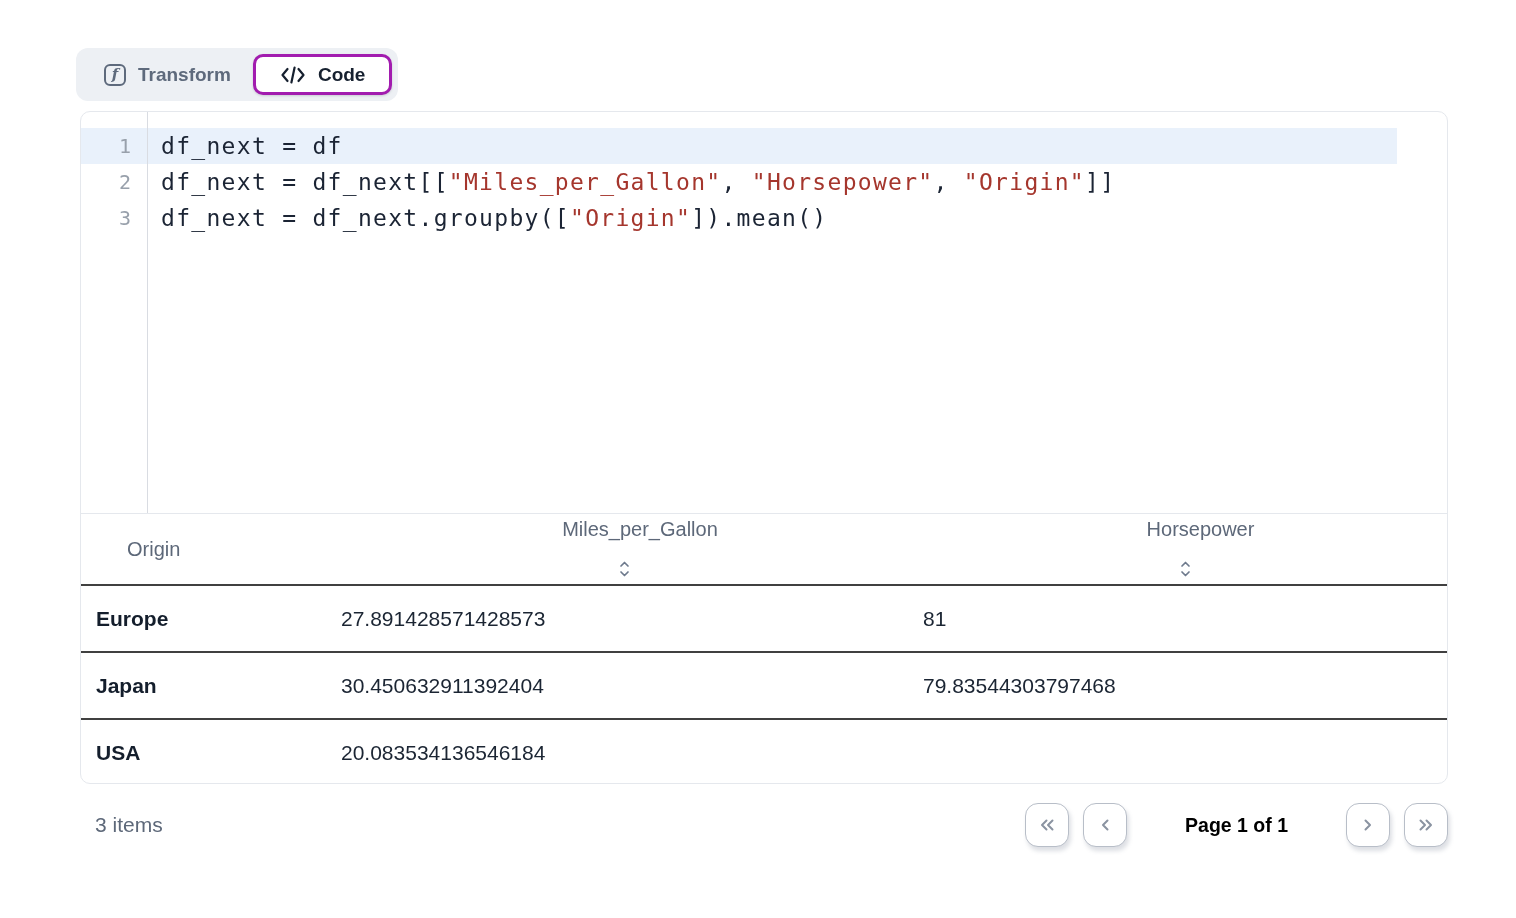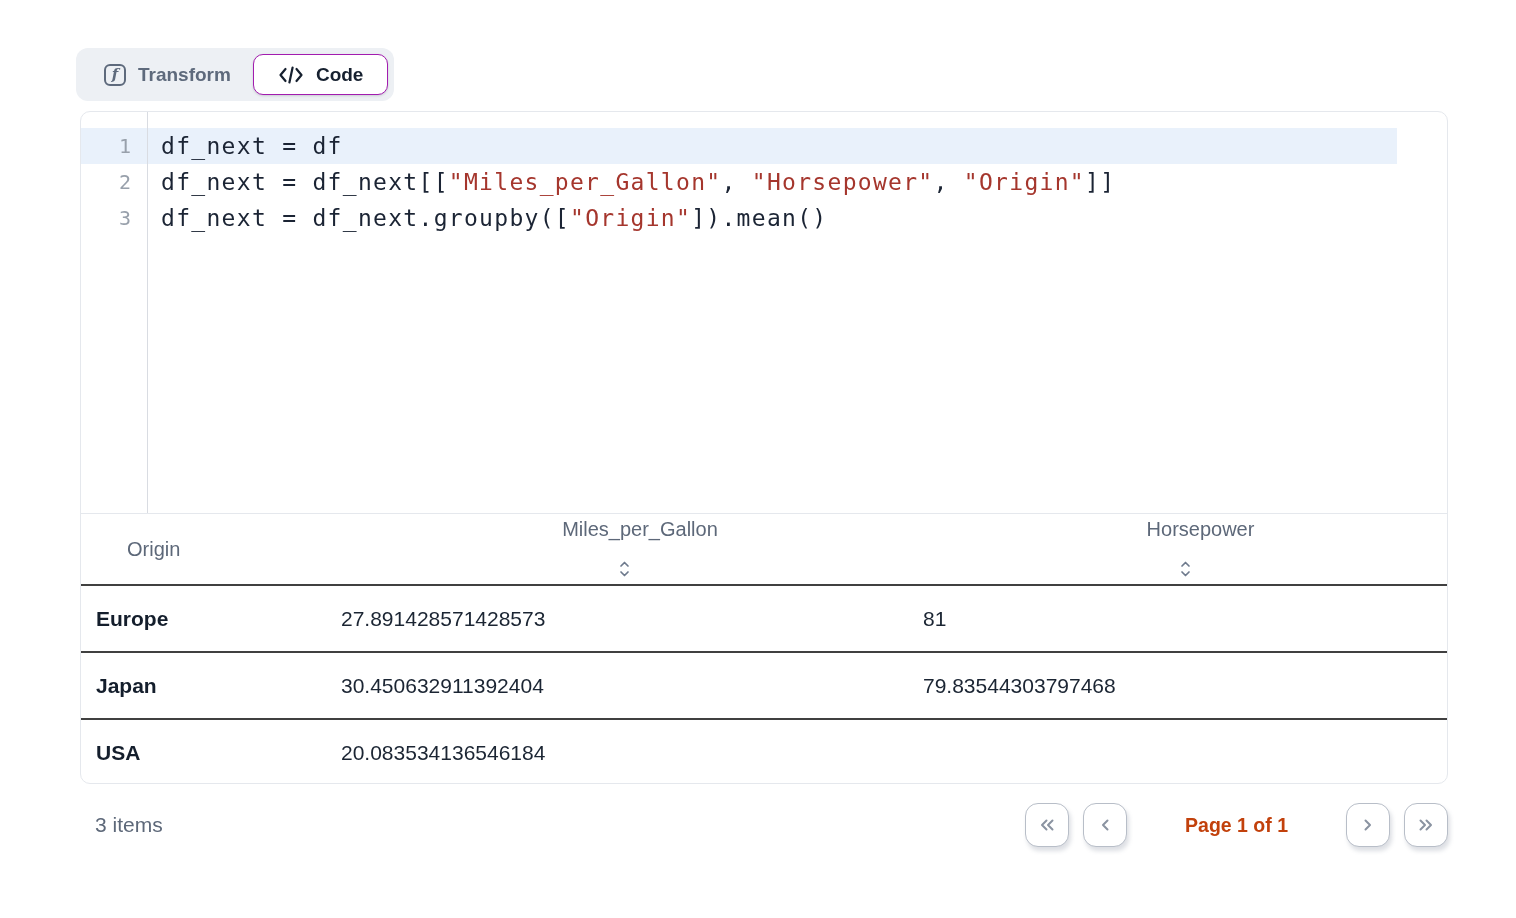--- a/index.html
+++ b/index.html
@@ -12,21 +12,21 @@
     position: absolute; left: 76px; top: 48px; height: 53px;
     display: inline-flex; align-items: center;
     background: #edf0f4; border-radius: 12px; padding: 6px;
   }
   .tab {
     display: flex; align-items: center; gap: 12px; height: 41px;
     padding: 0 22px; border-radius: 10px; cursor: pointer;
     font-size: 19px; font-weight: 600; color: #5e6a7c;
   }
   .tab.active {
-    background: #ffffff; border: 1px solid #a21caf; color: #16202f;
+    background: #ffffff; border: 3px solid #a21caf; color: #16202f;
     box-shadow: 0 1px 3px rgba(16,24,40,0.10), 0 1px 2px rgba(16,24,40,0.06);
     padding: 0 24px;
   }
   .fn-icon {
     display: inline-flex; align-items: center; justify-content: center;
     width: 22px; height: 22px; border: 2px solid #5e6a7c; border-radius: 6px;
     font-family: "DejaVu Serif", serif; font-style: italic; font-weight: 700;
     font-size: 15px; color: #5e6a7c; line-height: 1;
   }
   .code-icon { display: inline-flex; }
@@ -70,21 +70,21 @@
     display: flex; align-items: center; justify-content: space-between;
   }
   .items-count { font-size: 21px; color: #5d6879; padding-left: 15px; }
   .pager { display: flex; align-items: center; }
   .pager-btn {
     width: 44px; height: 44px; border: 1px solid #b8bec8; border-radius: 13px;
     background: #ffffff; display: inline-flex; align-items: center; justify-content: center;
     cursor: pointer; box-shadow: 2px 4px 4px rgba(100,110,130,0.22);
   }
   .pager-btn + .pager-btn { margin-left: 14px; }
-  .page-indicator { font-size: 19.5px; font-weight: 600; color: #c2410c; margin: 0 58px; }
+  .page-indicator { font-size: 19.5px; font-weight: 600; color: #000000; margin: 0 58px; }
 </style>
 </head>
 <body>
 
 <div class="page">
 
   <div class="tabbar">
     <div class="tab">
       <span class="fn-icon">f</span>
       <span>Transform</span>

